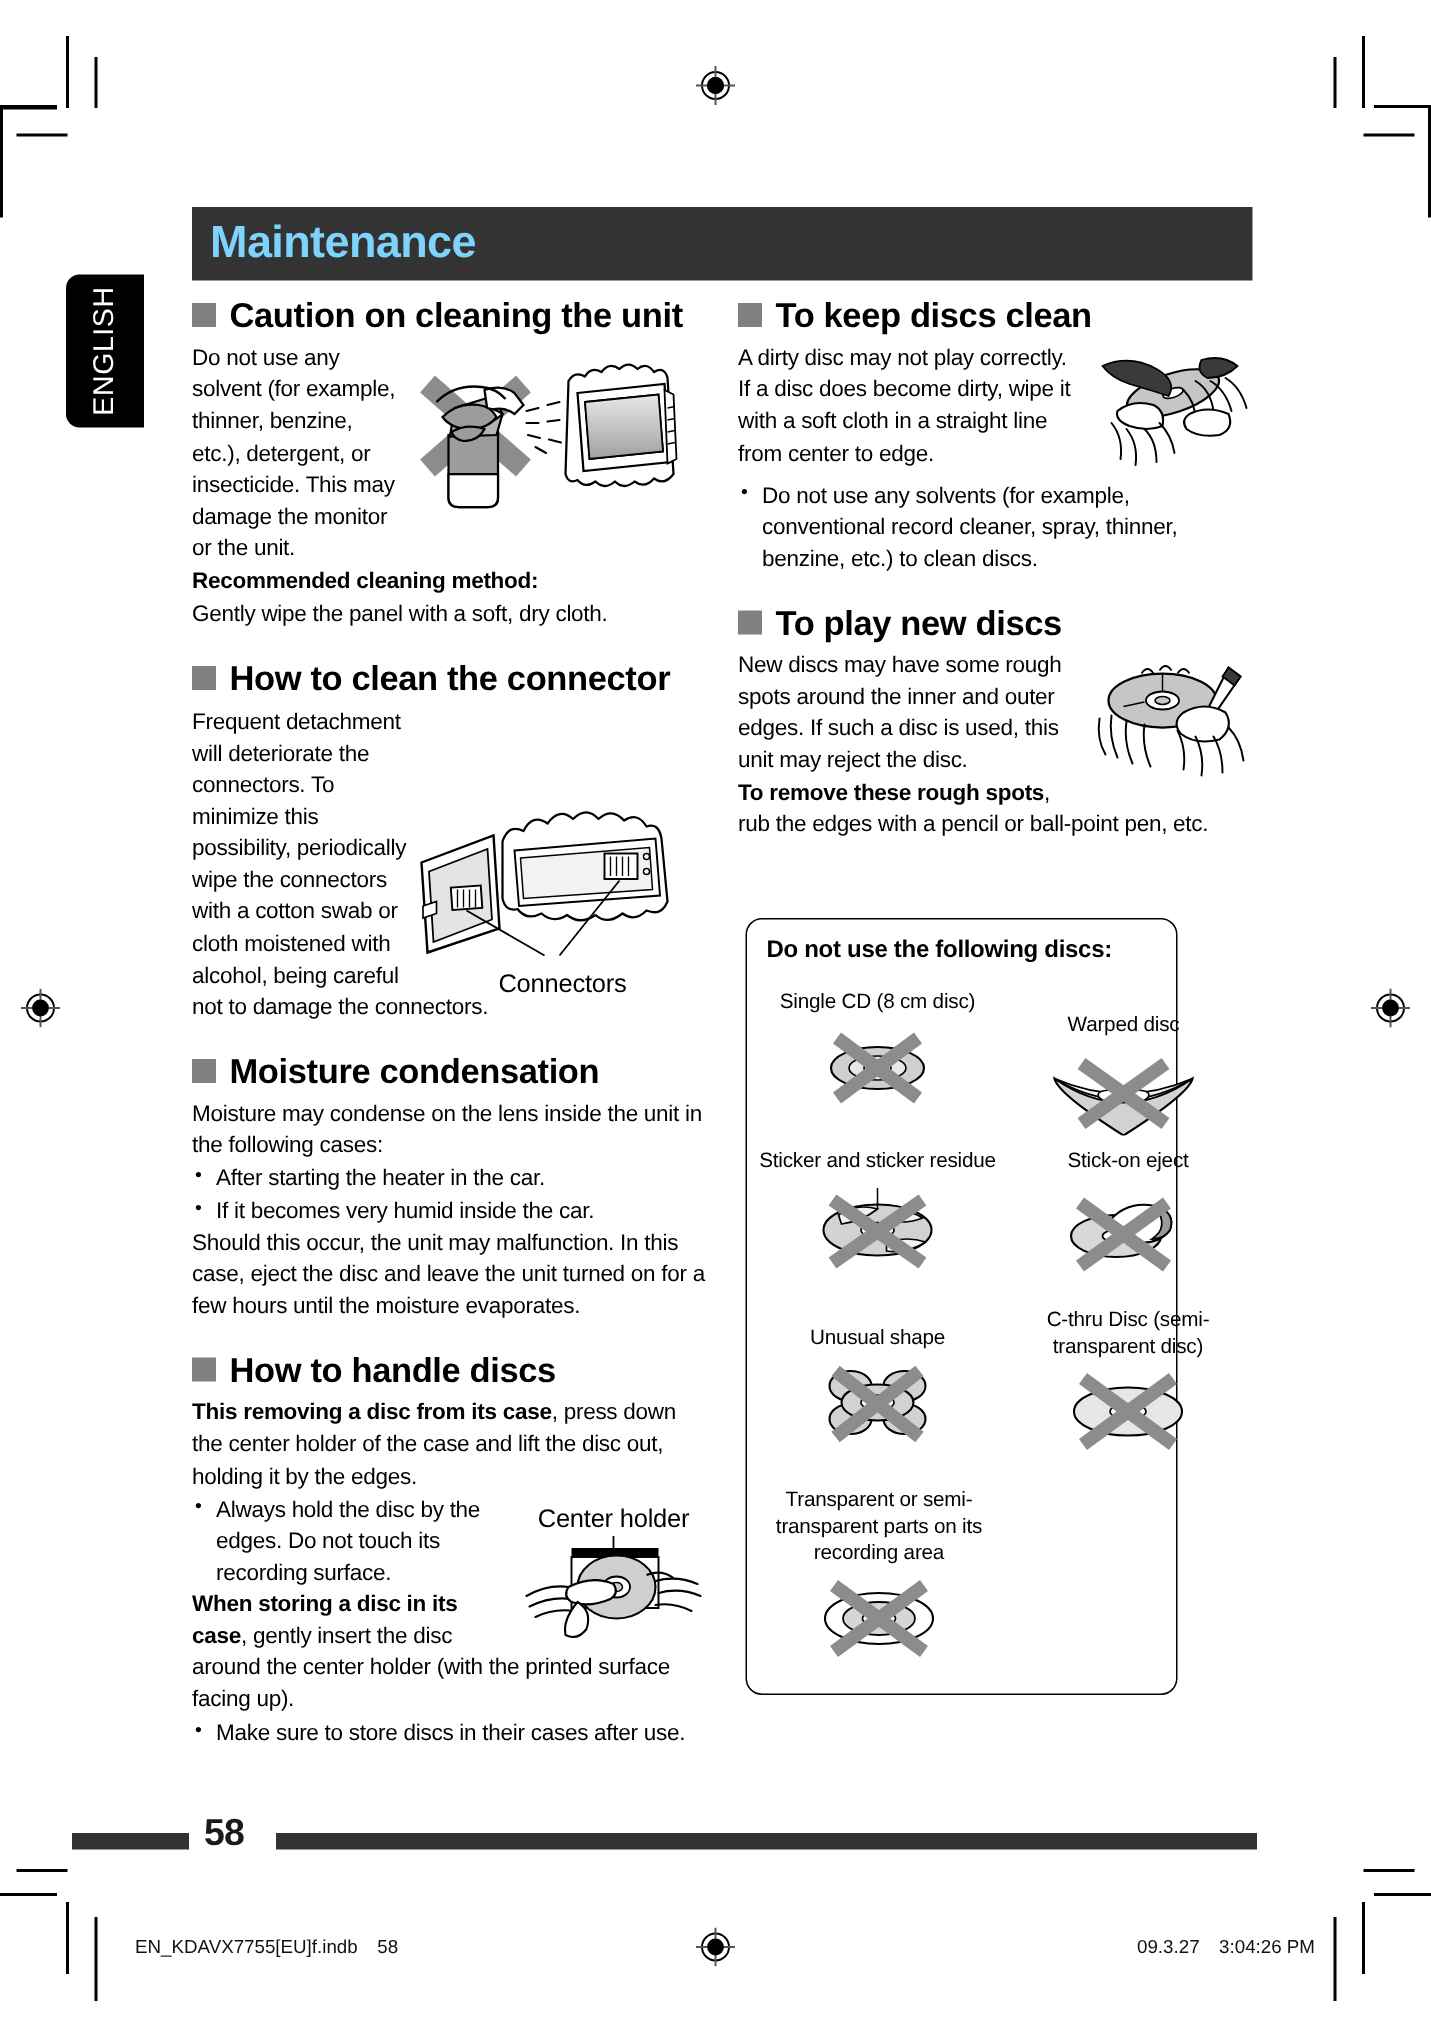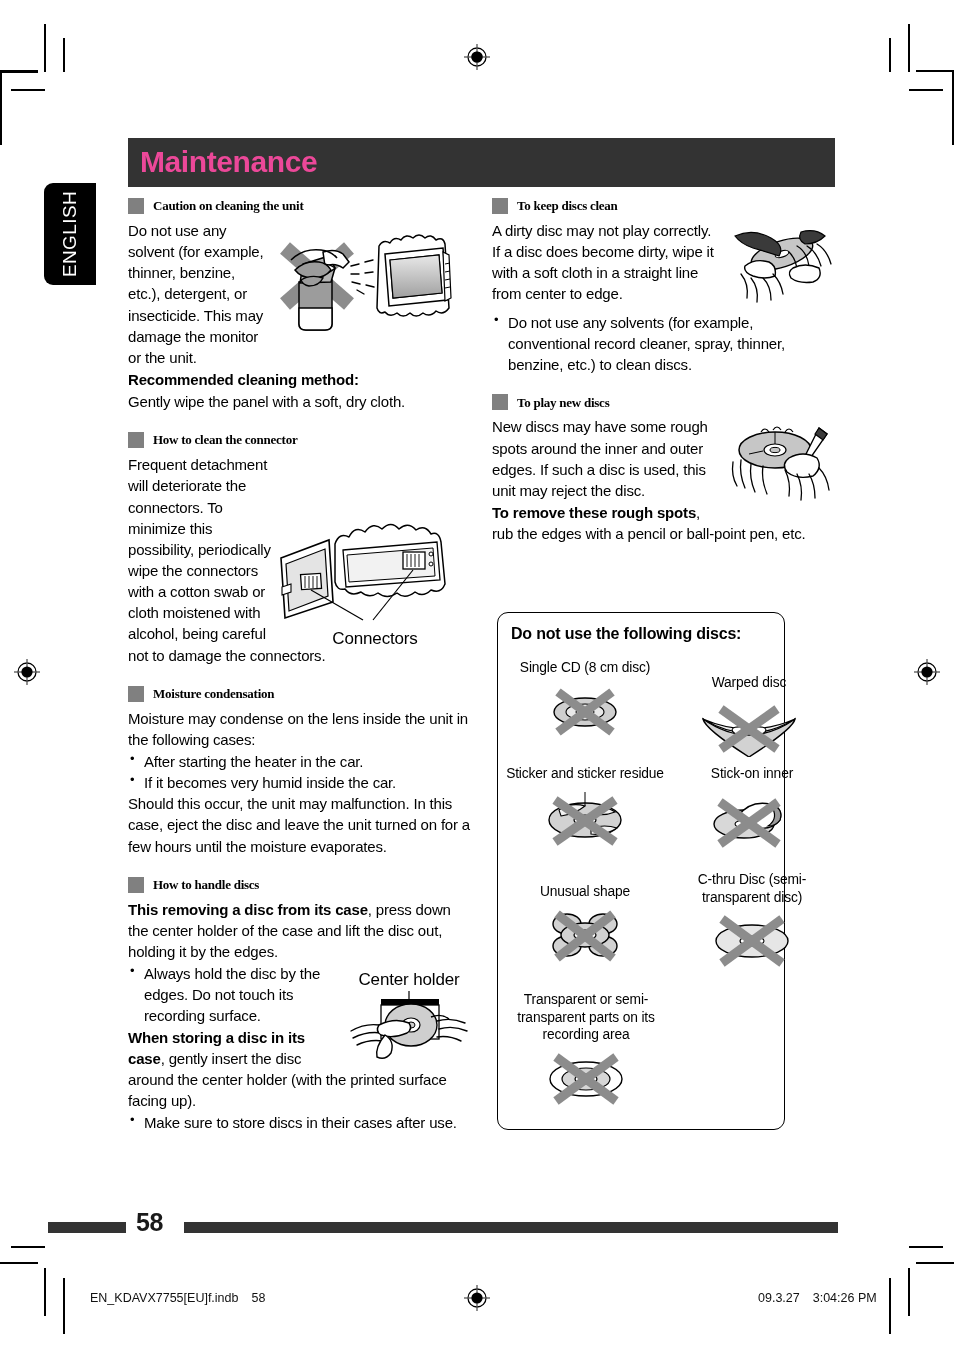--- a/index.html
+++ b/index.html
@@ -55,21 +55,21 @@
   .title-bar {
     position: absolute;
     left: 128px; top: 138px;
     width: 707px; height: 49px;
     background: #333333;
   }
   .title-bar .title-text {
     position: absolute;
     left: 12px; top: 50%;
     transform: translateY(-52%);
-    color: #ec4899;
+    color: #7dd3fc;
     font-size: 30px;
     font-weight: bold;
     letter-spacing: -0.4px;
     font-family: "Liberation Sans", sans-serif;
   }
 
   
   .col {
     position: absolute;
     top: 198px;
@@ -84,25 +84,24 @@
     align-items: center;
     margin: 0 0 6px 0;
   }
   .sec-head .sqr {
     width: 16px; height: 16px;
     background: #808080;
     margin-right: 9px;
     flex: 0 0 auto;
   }
   .sec-head .htxt {
-    font-size: 13px;
+    font-size: 23px;
     font-weight: bold;
     letter-spacing: -0.25px;
     line-height: 1.05;
-    font-family: Liberation Serif, serif;
   }
 
   
   .para {
     font-size: 15px;
     line-height: 1.41;
     letter-spacing: -0.18px;
     margin: 0 0 1px 0;
   }
   .b { font-weight: bold; }
@@ -598,21 +597,21 @@
           <line x1="48" y1="6" x2="48" y2="20" stroke="#000" stroke-width="1"></line>
           <g stroke="#8c8c8c" stroke-width="9" stroke-linecap="butt">
             <line x1="18" y1="14" x2="78" y2="56"></line>
             <line x1="78" y1="14" x2="18" y2="56"></line>
           </g>
         </svg>
       </div>
     </div>
 
     <div class="disc-cell" style="left:176px; top:152px; width:156px;">
-      <div class="cap">Stick-on inner</div>
+      <div class="cap">Stick-on eject</div>
       <div class="art">
         <svg width="96" height="66" viewBox="0 0 96 66">
           <ellipse cx="40" cy="38" rx="30" ry="14" fill="#d8d8d8" stroke="#000" stroke-width="1.4"></ellipse>
           <ellipse cx="40" cy="38" rx="9" ry="4" fill="#fff" stroke="#000" stroke-width="1.1"></ellipse>
 
           <path d="M34 30 Q46 14 66 18 Q80 22 76 34 Q68 44 54 42 Q40 40 34 30 Z" fill="#fff" stroke="#000" stroke-width="1.4"></path>
           <path d="M66 18 Q80 22 76 34 Q72 40 64 40 Q76 32 66 18 Z" fill="#9a9a9a" stroke="#000" stroke-width="1.2"></path>
           <g stroke="#8c8c8c" stroke-width="9" stroke-linecap="butt">
             <line x1="16" y1="16" x2="74" y2="58"></line>
             <line x1="74" y1="16" x2="16" y2="58"></line>

